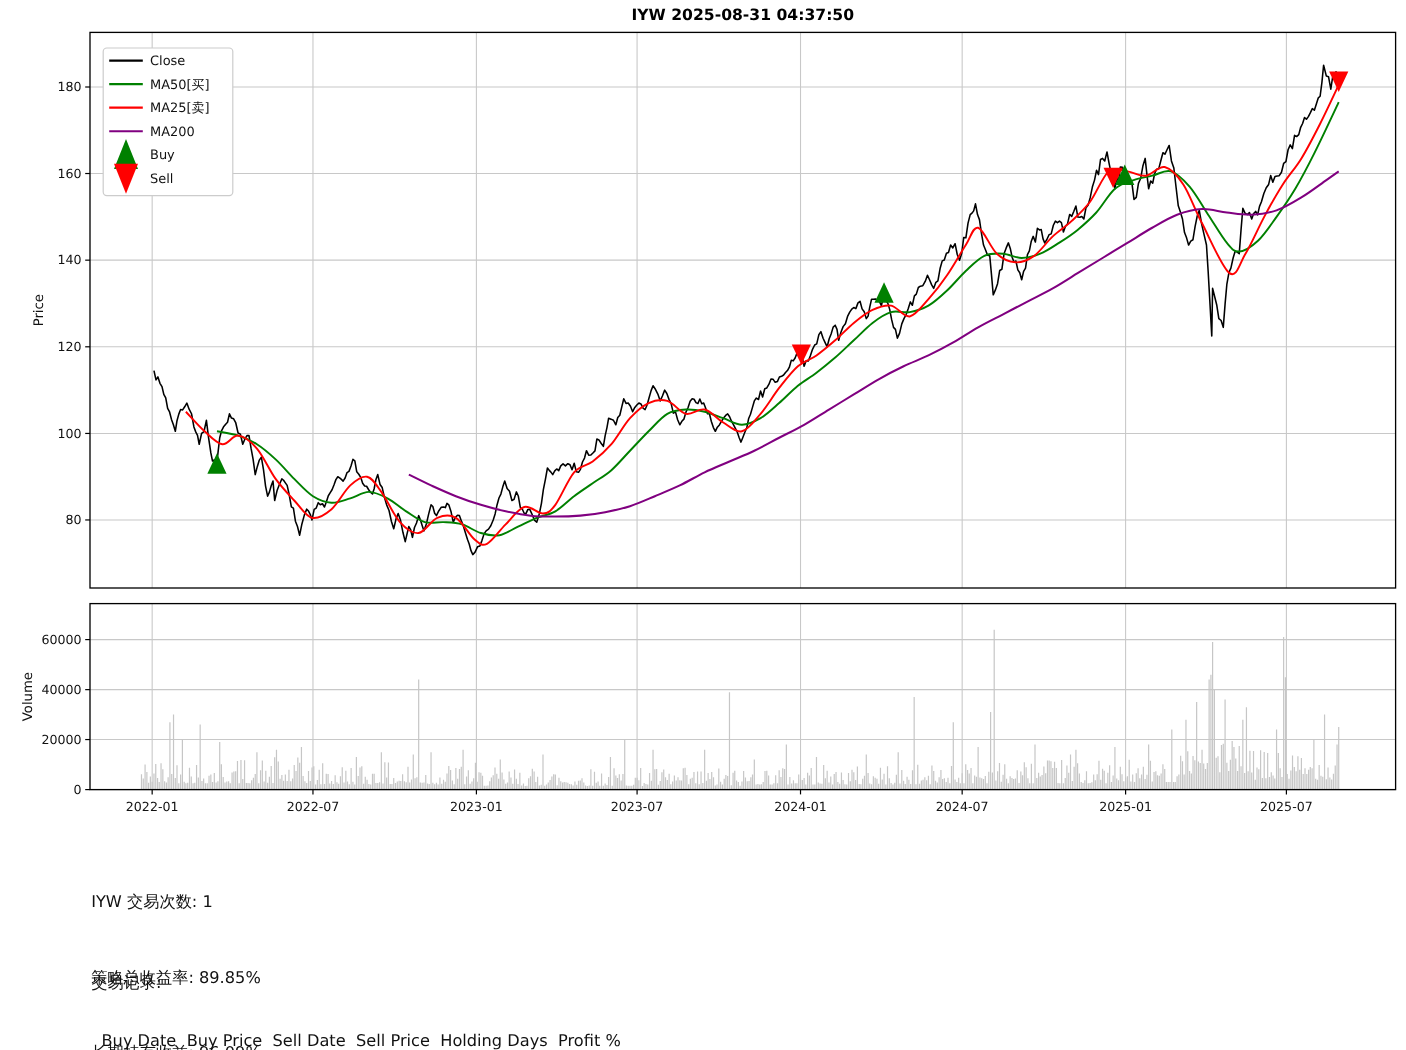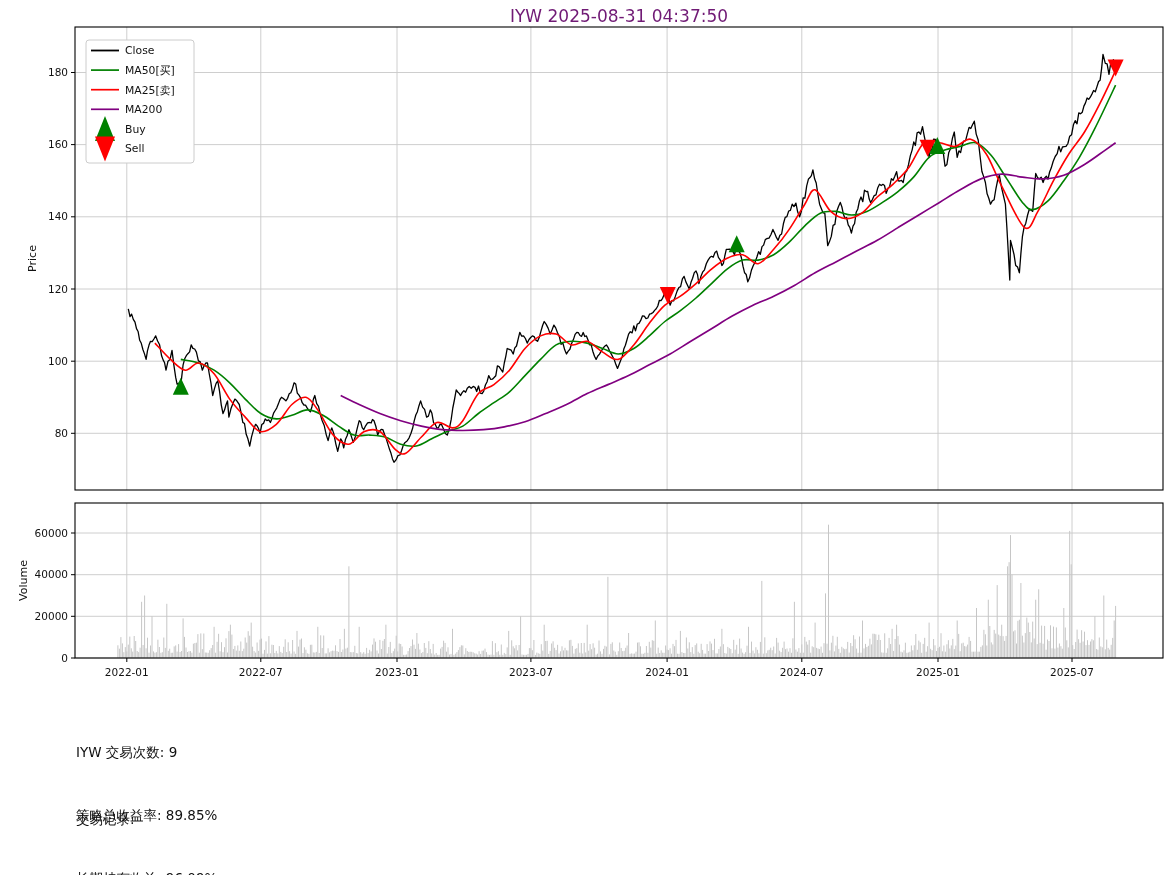--- a/index.html
+++ b/index.html
@@ -1,20 +1,20 @@
 <!DOCTYPE html>
 <html><head>
 <meta charset="utf-8">
 <style>
   html,body{margin:0;padding:0;}
   body{width:1172px;height:875px;background:#ffffff;position:relative;overflow:hidden;
        font-family:"DejaVu Sans","Liberation Sans",sans-serif;color:#111;}
   .figure{position:absolute;inset:0;}
   .fig-title{position:absolute;left:75px;top:6px;width:1088px;text-align:center;
-             font-size:17px;color:#701a75;}
+             font-size:13px;color:#000000;font-weight:bold;}
   #chart{position:absolute;left:0;top:0;}
   .stats-block{position:absolute;left:76px;top:700px;font-size:13.5px;line-height:21px;
                white-space:pre;}
   .trades-block{position:absolute;left:76px;top:779px;font-size:13.5px;line-height:16.2px;
                 white-space:pre;}
   .pre-line{white-space:pre;}
 </style>
 </head>
 <body>
 
@@ -114,23 +114,24 @@
         <text x="125" y="93.5" font-size="10.8" fill="#111">MA25[卖]</text>
         <line x1="91" y1="109.3" x2="119" y2="109.3" stroke="#800080" stroke-width="1.7"></line>
         <text x="125" y="113.1" font-size="10.8" fill="#111">MA200</text>
         <path d="M95 140.9L115 140.9L105 115.9Z" fill="#008000"></path>
         <text x="125" y="132.7" font-size="10.8" fill="#111">Buy</text>
         <path d="M95 136.5L115 136.5L105 161.5Z" fill="#ff0000"></path>
         <text x="125" y="152.3" font-size="10.8" fill="#111">Sell</text>
       </g>
     </svg>
   <div class="stats-block">
-    <div>IYW 交易次数: 9</div>
+    <div>IYW 交易次数: 1</div>
     <div>策略总收益率: 89.85%</div>
     <div>长期持有收益: 96.09%</div>
   </div>
   <div class="trades-block">
     <div>交易记录:</div>
+    <div class="pre-line">  Buy Date  Buy Price  Sell Date  Sell Price  Holding Days  Profit %</div>
     
     
     
   </div>
 </div>
 
 </body></html>

